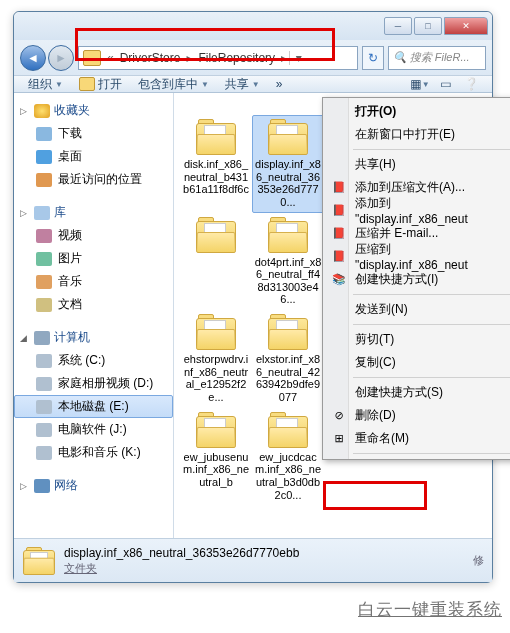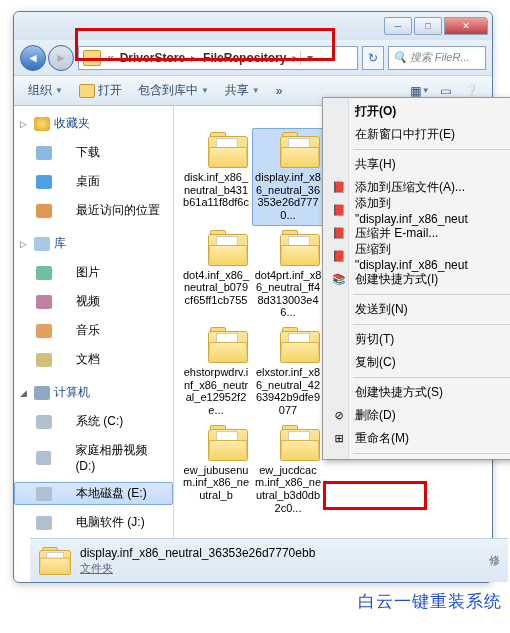--- a/index.html
+++ b/index.html
@@ -28,65 +28,65 @@
 .nav-btns { display:flex; gap:2px; }
 .nav-btn { width:26px; height:26px; border-radius:13px; background: linear-gradient(#a0c0e8,#3070c0);
   border:1px solid #3a6aa0; display:flex; align-items:center; justify-content:center; color:#fff; font-size:12px; }
 .nav-btn.disabled { background: linear-gradient(#e0e8f0,#c0ccd8); color:#a0b0c0; }
 
 .breadcrumb {
   flex:1; height:24px; background:#fff; border:1px solid #8aa4c0; display:flex; align-items:center;
   font-size:12px; color:#333; padding:0 4px; position:relative;
 }
 .bc-icon { width:18px; height:16px; background:#f8d878; border:1px solid #c09838; border-radius:2px; margin-right:4px; }
-.bc-seg { padding:0 4px;font-weight:bold; }
+.bc-seg { padding:0 4px; }
 .bc-arrow { color:#666; padding:0 2px; }
 .bc-drop { width:18px; text-align:center; color:#666; border-left:1px solid #ccc; }
 .refresh-btn { width:22px; height:24px; border:1px solid #8aa4c0; background:#f0f6fc; display:flex;
   align-items:center; justify-content:center; font-size:12px; color:#3070c0; }
 .search-box { width:98px; height:24px; border:1px solid #8aa4c0; background:#fff; display:flex;
   align-items:center; font-size:11px; color:#888; padding-left:4px; font-style:italic; }
 
 .red-box-1 { position:absolute; left:75px; top:28px; width:260px; height:33px; border:3px solid #e00000; pointer-events:none; z-index:50; }
 
 .toolbar {
-  height:30px; background: linear-gradient(#f4f8fc,#dce8f4); border-bottom:1px solid #b0c4d8;
+  height:17px; background: linear-gradient(#f4f8fc,#dce8f4); border-bottom:1px solid #b0c4d8;
   display:flex; align-items:center; font-size:12px; color:#2a4a6a; padding:0 8px; gap:4px;
 }
 .tb-item { padding:2px 6px; display:flex; align-items:center; gap:3px; cursor:pointer; }
 .tb-drop { font-size:8px; color:#5a7a9a; }
 .tb-right { margin-left:auto; display:flex; gap:2px; }
 .tb-icon-btn { width:24px; height:22px; border:1px solid transparent; display:flex;
   align-items:center; justify-content:center; font-size:12px; }
 
 .body-area { display:flex; height: calc(100% - 94px); }
 
 .sidebar { width:160px; border-right:1px solid #d0dce8; overflow-y:auto; font-size:12px; padding:6px 0; }
 .sb-group { margin-bottom:10px; }
 .sb-head { display:flex; align-items:center; gap:4px; padding:3px 6px; color:#1a4a8a; cursor:pointer; }
 .sb-arrow { width:10px; font-size:9px; color:#666; }
-.sb-item { display:flex; align-items:center; gap:24px; padding:3px 6px 3px 22px; cursor:pointer;margin-top:6px; }
+.sb-item { display:flex; align-items:center; gap:6px; padding:3px 6px 3px 22px; cursor:pointer; }
 .sb-item.sel { background: linear-gradient(#d8e8fc,#c4dcf8); border:1px solid #7aa8e0; border-radius:2px; padding:2px 5px 2px 21px; }
 .sb-ico { width:16px; height:14px; display:inline-block; }
 .ico-star { background: radial-gradient(#ffe070,#e0a020); border-radius:3px; }
 .ico-dl { background:#8ab8e0; border-radius:2px; }
 .ico-desk { background:#50a0e0; border-radius:2px; }
 .ico-recent { background:#e09850; border-radius:2px; }
 .ico-lib { background:#a8c8e8; border-radius:2px; }
 .ico-vid { background:#c080a0; border-radius:2px; }
 .ico-img { background:#70c0a0; border-radius:2px; }
 .ico-doc { background:#d0c080; border-radius:2px; }
 .ico-mus { background:#e0a060; border-radius:2px; }
 .ico-comp { background:#90a8c0; border-radius:2px; }
 .ico-drv { background:#b0c0d0; border-radius:2px; }
 .ico-net { background:#6090c0; border-radius:2px; }
 
 .content { flex:1; overflow:auto; padding:6px; position:relative; }
 .file-row { display:flex; flex-wrap:wrap; gap:0; }
-.file-item { width:72px; display:flex; flex-direction:column; align-items:flex-end; padding:4px 2px;
+.file-item { width:72px; display:flex; flex-direction:column; align-items:center; padding:4px 2px;
   font-size:11px; text-align:center; line-height:1.15; cursor:pointer; word-break:break-all; }
 .file-item.sel { background:#c4dcf8; border:1px solid #7aa8e0; border-radius:2px; padding:3px 1px; }
 .folder-icon { width:44px; height:36px; margin-bottom:3px; position:relative; }
 .folder-back { position:absolute; left:2px; top:4px; width:40px; height:30px;
   background: linear-gradient(#fde89a,#f0cc60); border:1px solid #d0a840; border-radius:3px; }
 .folder-tab { position:absolute; left:4px; top:0; width:16px; height:8px;
   background:#f8dc80; border:1px solid #d0a840; border-radius:2px 2px 0 0; }
 .folder-paper { position:absolute; left:10px; top:6px; width:22px; height:26px; background:#fff;
   border:1px solid #ccc; }
 .folder-front { position:absolute; left:2px; bottom:0; width:40px; height:22px;
@@ -105,33 +105,33 @@
 .cm-item.bold { font-weight:bold; }
 .cm-sep { height:1px; background:#d0d0d0; margin:3px 2px 3px 28px; }
 .cm-arrow { position:absolute; right:6px; font-size:9px; color:#555; }
 .cm-icon { position:absolute; left:6px; width:16px; height:16px; display:flex; align-items:center; justify-content:center; font-size:11px; }
 .cm-gutter { position:absolute; left:0; top:0; bottom:0; width:26px; background:#ecedef; border-right:1px solid #dcdcdc; }
 .cm-items { position:relative; }
 
 .red-box-2 { position:absolute; left:323px; top:481px; width:104px; height:29px; border:3px solid #e00000; pointer-events:none; z-index:110; }
 
 .statusbar {
-  position:absolute; left:16px; bottom:0; width:100%; height:44px;
+  position:absolute; left:0; bottom:0; width:100%; height:44px;
   background: linear-gradient(#eaf2fa,#dce8f4); border-top:1px solid #c0d0e0;
   display:flex; align-items:center; padding:0 8px; font-size:12px; color:#2a4a6a; gap:8px;
 }
 .sb-folder { width:34px; height:28px; position:relative; }
 .sb-folder .folder-back { width:32px; height:24px; top:3px; left:1px; }
 .sb-folder .folder-paper { width:18px; height:20px; left:8px; top:5px; }
 .sb-folder .folder-front { width:32px; height:18px; left:1px; }
 .sb-info { line-height:1.3; }
 .sb-title { color:#000; }
 .sb-sub { color:#667; font-size:11px;text-decoration:underline; }
 
-.watermark { position:absolute; right:8px; bottom:20px; font-size:17px; color:#1d4ed8; letter-spacing:1px; }
+.watermark { position:absolute; right:8px; bottom:12px; font-size:17px; color:#737373; letter-spacing:1px;text-decoration:underline; }
 </style>
 </head>
 <body>
 
 <div class="window">
 
   <div class="titlebar">
     <div class="win-btn">─</div>
     <div class="win-btn">□</div>
     <div class="win-btn close">✕</div>
@@ -206,26 +206,26 @@
             <span>最近访问的位置</span>
           </div>
       </div>
       <div class="sb-group">
         <div class="sb-head">
             <span class="sb-arrow">▷</span>
             <span class="sb-ico ico-lib"></span>
             <span>库</span>
           </div>
         <div class="sb-item">
+            <span class="sb-ico ico-vid"></span>
+            <span>视频</span>
+          </div>
+        <div class="sb-item">
             <span class="sb-ico ico-img"></span>
             <span>图片</span>
-          </div>
-        <div class="sb-item">
-            <span class="sb-ico ico-vid"></span>
-            <span>视频</span>
           </div>
         <div class="sb-item">
             <span class="sb-ico ico-mus"></span>
             <span>音乐</span>
           </div>
         <div class="sb-item">
             <span class="sb-ico ico-doc"></span>
             <span>文档</span>
           </div>
       </div>
@@ -295,21 +295,20 @@
       </div>
 
       <div class="file-row">
         <div class="file-item">
           <div class="folder-icon">
               <div class="folder-tab"></div>
               <div class="folder-back"></div>
               <div class="folder-paper"></div>
               <div class="folder-front"></div>
             </div>
-          <span>dot4.inf_x86_neutral_b079cf65ff1cb755</span>
         </div>
         <div class="file-item">
           <div class="folder-icon">
               <div class="folder-tab"></div>
               <div class="folder-back"></div>
               <div class="folder-paper"></div>
               <div class="folder-front"></div>
             </div>
           <span>dot4prt.inf_x86_neutral_ff48d313003e46...</span>
         </div>

